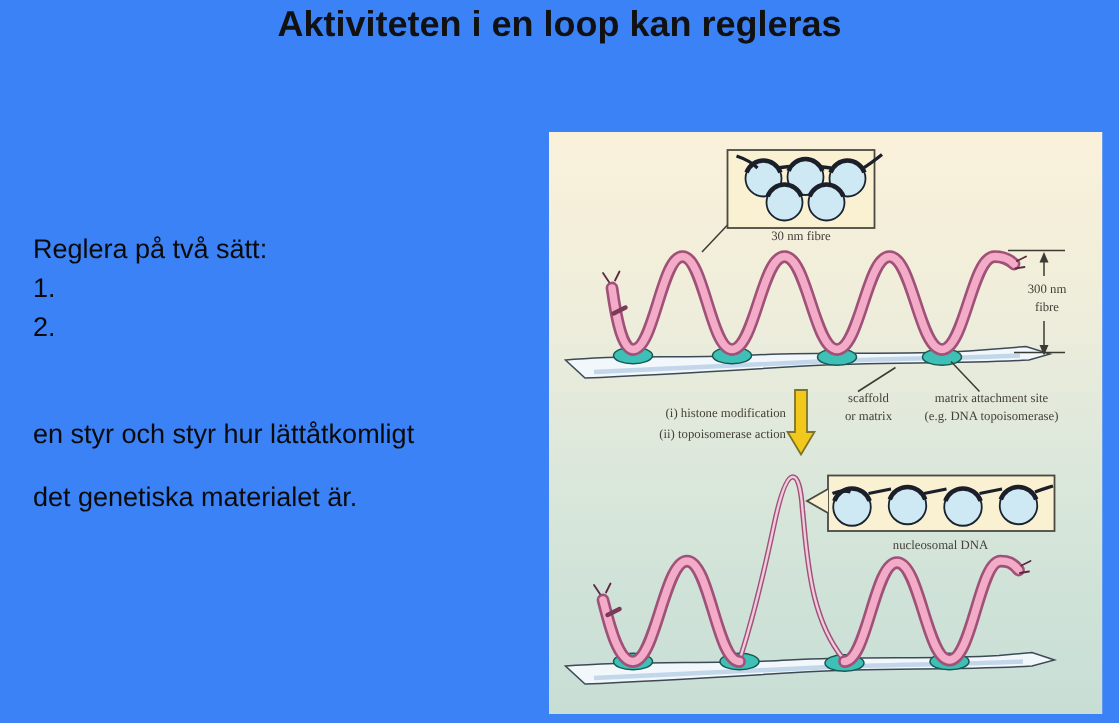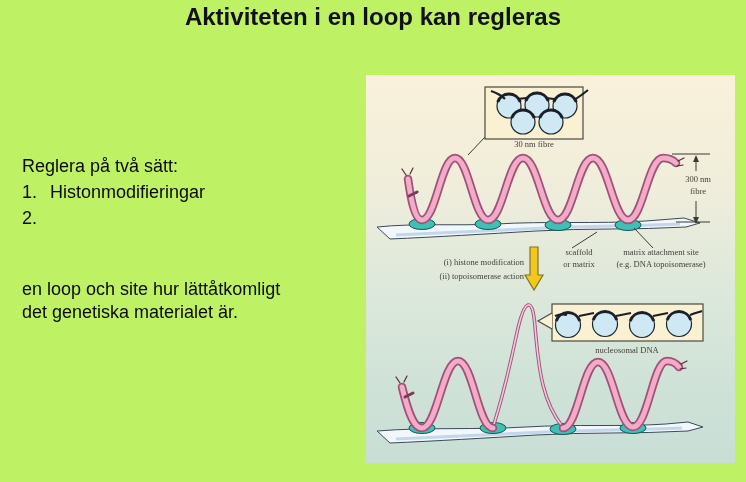--- a/index.html
+++ b/index.html
@@ -1,48 +1,47 @@
 <!DOCTYPE html>
 <html><head>
 <meta charset="utf-8">
 <style>
   html,body{margin:0;padding:0;background:#fff;}
   #slide{
-    position:relative;width:746px;height:482px;background:#bef264;
+    position:relative;width:746px;height:482px;background:#3b82f6;
     font-family:"Liberation Sans",sans-serif;color:#0a0a0a;overflow:hidden;
   }
   .title{
     position:absolute;top:2px;left:0;width:746px;text-align:center;
     font-size:24px;font-weight:700;line-height:30px;color:#111;
   }
   .bodyline{position:absolute;left:22px;font-size:18px;line-height:26px;white-space:nowrap;}
   .listrow{display:flex;}
   .listrow .num{width:28px;flex:0 0 28px;}
-  .fig{position:absolute;left:366px;top:75px;width:296px;height:388px;}
+  .fig{position:absolute;left:366px;top:88px;width:296px;height:388px;}
   svg text{font-family:"Liberation Serif","DejaVu Serif",serif;fill:#45413a;}
 </style>
 </head>
 <body>
 
 <div id="slide">
 
   <div class="title">Aktiviteten i en loop kan regleras</div>
 
   <div class="bodyline" style="top:153px">Reglera på två sätt:</div>
 
   <div class="bodyline listrow" style="top:179px">
     <span class="num">1.</span>
-    <span>Histonmodifieringar</span>
   </div>
   <div class="bodyline listrow" style="top:205px">
     <span class="num">2.</span>
   </div>
 
-  <div class="bodyline" style="top:276px">en loop och site hur lättåtkomligt</div>
-  <div class="bodyline" style="top:299px">det genetiska materialet är.</div>
+  <div class="bodyline" style="top:276px">en styr och styr hur lättåtkomligt</div>
+  <div class="bodyline" style="top:318px">det genetiska materialet är.</div>
 
   <div class="fig">
   <svg width="369" height="388" viewBox="0 0 369 388">
     <defs>
       <linearGradient id="bgGrad" x1="0" y1="0" x2="0" y2="1">
         <stop offset="0" stop-color="#faf1da"></stop>
         <stop offset="0.32" stop-color="#eeeddb"></stop>
         <stop offset="0.55" stop-color="#dde8db"></stop>
         <stop offset="0.8" stop-color="#cfe2d8"></stop>
         <stop offset="1" stop-color="#c8ded5"></stop>

